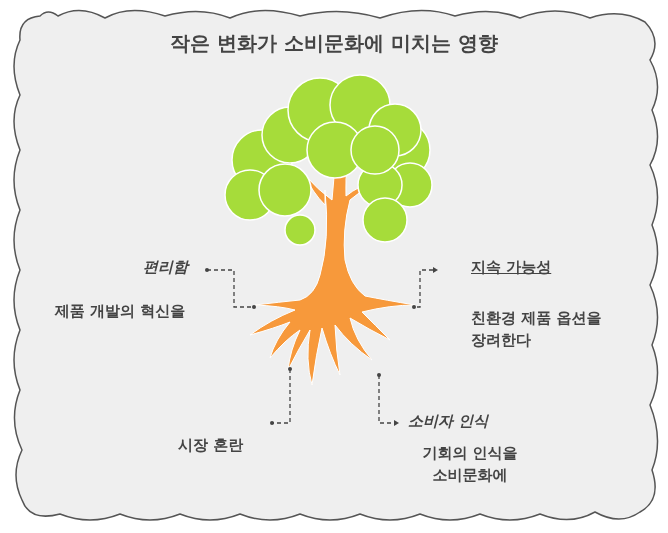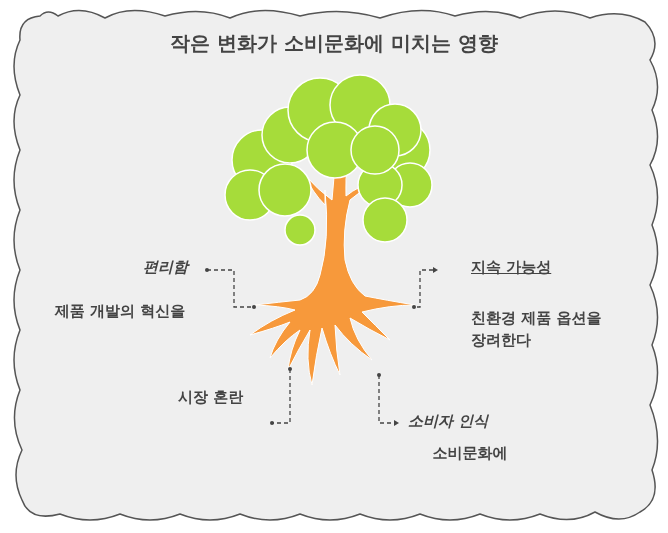--- a/index.html
+++ b/index.html
@@ -75,19 +75,20 @@
   <div class="desc center" style="left:20px; width:200px; top:300px;">
     <div>제품 개발의 혁신을</div>
   </div>
 
   <div class="label" style="left:471px; top:258px;text-decoration:underline;">지속 가능성</div>
   <div class="desc left" style="left:471px; width:190px; top:307px;">
     <div>친환경 제품 옵션을</div>
     <div>장려한다</div>
   </div>
 
-  <div class="label" style="left:178px; top:388px;">시장 혼란</div>
+  <div class="label" style="left:178px; top:436px;">시장 혼란</div>
 
   <div class="label" style="left:408px; top:412px;font-style:italic;">소비자 인식</div>
   <div class="desc center" style="left:390px; width:160px; top:442px;">
+    <div>기회의 인식을</div>
     <div>소비문화에</div>
   </div>
 </div>
 
 </body></html>

